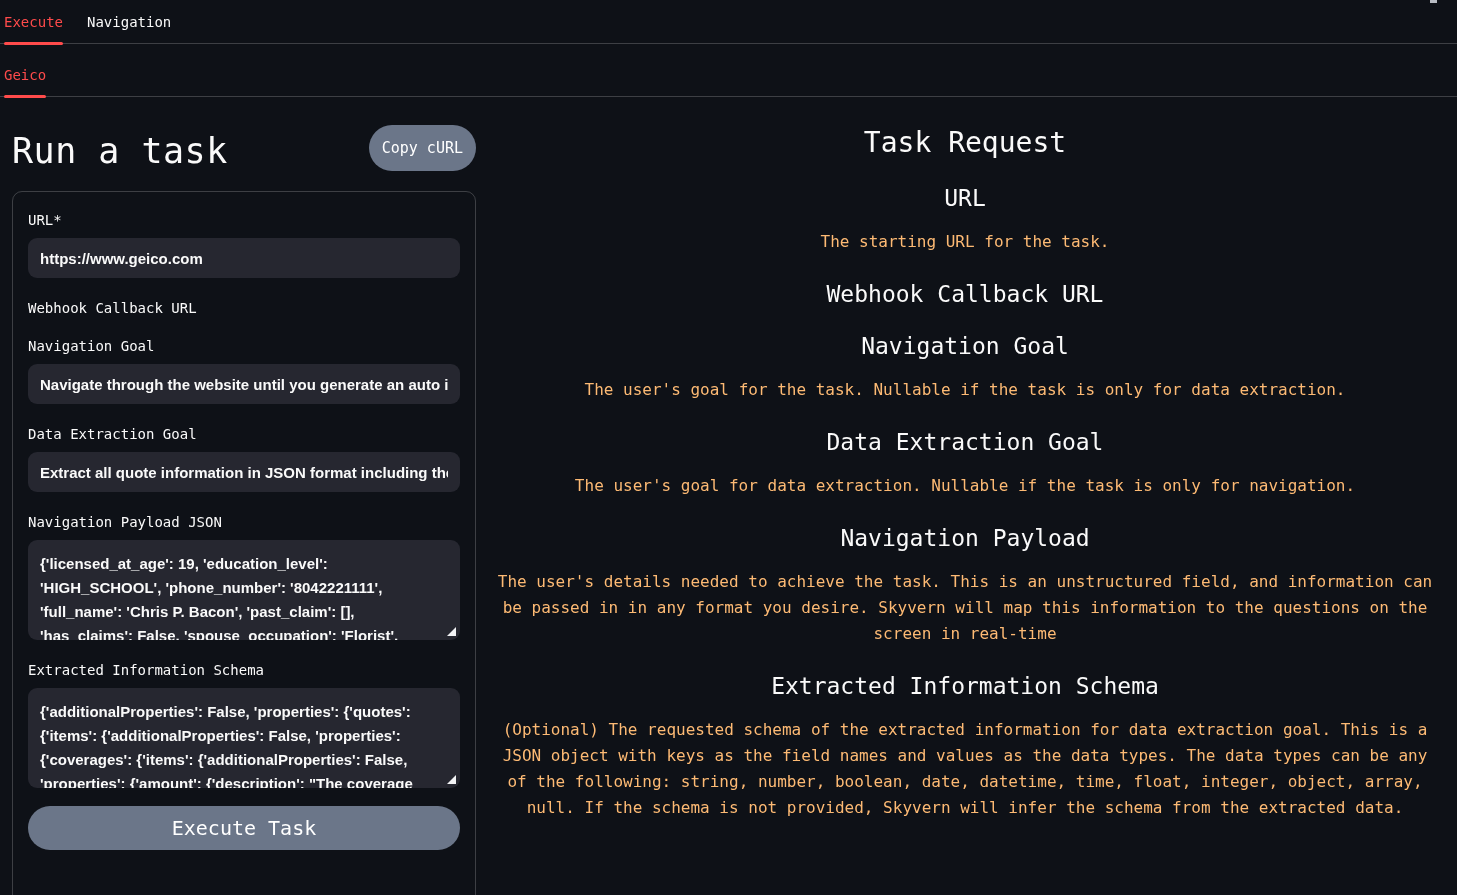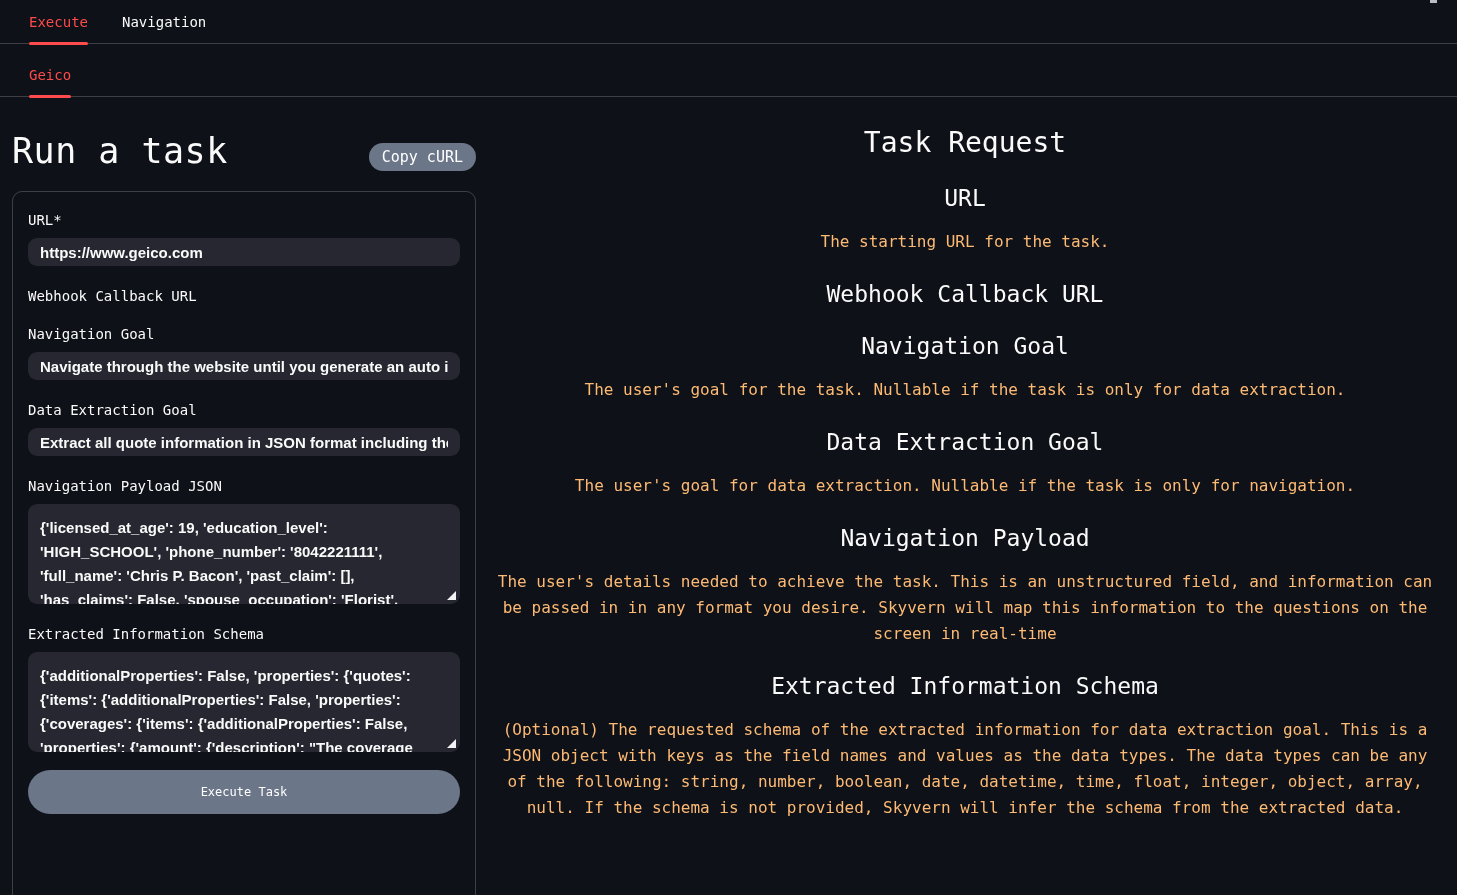--- a/index.html
+++ b/index.html
@@ -4,21 +4,21 @@
 <style>
   * { box-sizing: border-box; }
   html,body { margin:0; padding:0; }
   body {
     width:1457px; height:895px; overflow:hidden; position:relative;
     background:#0e1117; color:#fafafa;
     font-family:"DejaVu Sans Mono", monospace;
   }
   
   .tabbar {
-    display:flex; gap:34px; padding:14px 29px 0;
+    display:flex; gap:24px; padding:14px 4px 0;
     border-bottom:1px solid rgba(250,250,250,0.2);
   }
   .tabbar.sub { margin-top:0; padding-top:23px; }
   .tab {
     position:relative; font-size:14px; padding-bottom:13px;
     color:#fafafa; cursor:pointer; white-space:nowrap;
   }
   .tab.active { color:#ff4b4b; }
   .tab.active::after {
     content:""; position:absolute; left:0; right:0; bottom:-2px;
@@ -26,47 +26,47 @@
   }
   
   main { display:flex; padding:18px 12px 0; align-items:flex-start; }
   .left-col { width:464px; flex:none; }
   .title-row { display:flex; justify-content:space-between; align-items:flex-end; height:56px; }
   h1.page-title { font-size:35px; font-weight:500; margin:0; letter-spacing:0.5px; }
   .pill-btn {
     background:#6b7689; color:#ffffff; border:none; cursor:pointer;
     font-family:"DejaVu Sans Mono", monospace;
   }
-  .copy-curl { height:28px; padding:0 13px; border-radius:23px; font-size:15px; }
+  .copy-curl { height:46px; padding:0 13px; border-radius:23px; font-size:15px; }
   
   .card {
     margin-top:20px; border:1px solid rgba(250,250,250,0.2);
     border-radius:10px; padding:20px 15px; height:790px;
   }
   .field-label { font-size:14px; line-height:16px; margin:22px 0 10px; color:#fafafa; }
   .field-label:first-child { margin-top:0; }
   .text-input {
-    width:100%; height:28px; background:#262730; border:none; border-radius:9px;
+    width:100%; height:40px; background:#262730; border:none; border-radius:9px;
     color:#fafafa; font-family:"Liberation Sans", sans-serif; font-weight:700;
     font-size:15px; padding:0 12px; outline:none; white-space:nowrap; overflow:hidden;
   }
   .text-input::placeholder { color:#82858f; font-weight:600; opacity:1; }
   .ta-wrap { position:relative; }
   textarea.text-area {
     display:block; width:100%; height:100px; background:#262730; border:none;
     border-radius:9px; color:#fafafa; font-family:"Liberation Sans", sans-serif;
     font-weight:700; font-size:15px; line-height:24px; padding:12px;
     resize:none; overflow:hidden; outline:none;
   }
   .resize-grip {
     position:absolute; right:4px; bottom:4px; width:9px; height:9px;
     background:#f2f3f5; clip-path:polygon(100% 0, 100% 100%, 0 100%);
   }
   .execute-btn {
-    margin-top:18px; width:100%; height:44px; border-radius:22px; font-size:12px;
+    margin-top:18px; width:100%; height:44px; border-radius:22px; font-size:20px;
   }
   
   .docs { margin-left:17px; width:944px; padding-top:12px;text-align:center; }
   .docs h2 { font-size:28px; font-weight:500; margin:0; line-height:32px; }
   .docs h3 { font-size:23px; font-weight:500; margin:26px 0 0; line-height:26px; color:#fafafa; }
   .docs p  { font-size:16px; font-weight:400; margin:18px 0 0; line-height:26px; color:#fdba74; }
   
   .top-artifact { position:absolute; top:0; right:20px; width:7px; height:3px; background:#b8bcc4; }
 </style>
 </head>

